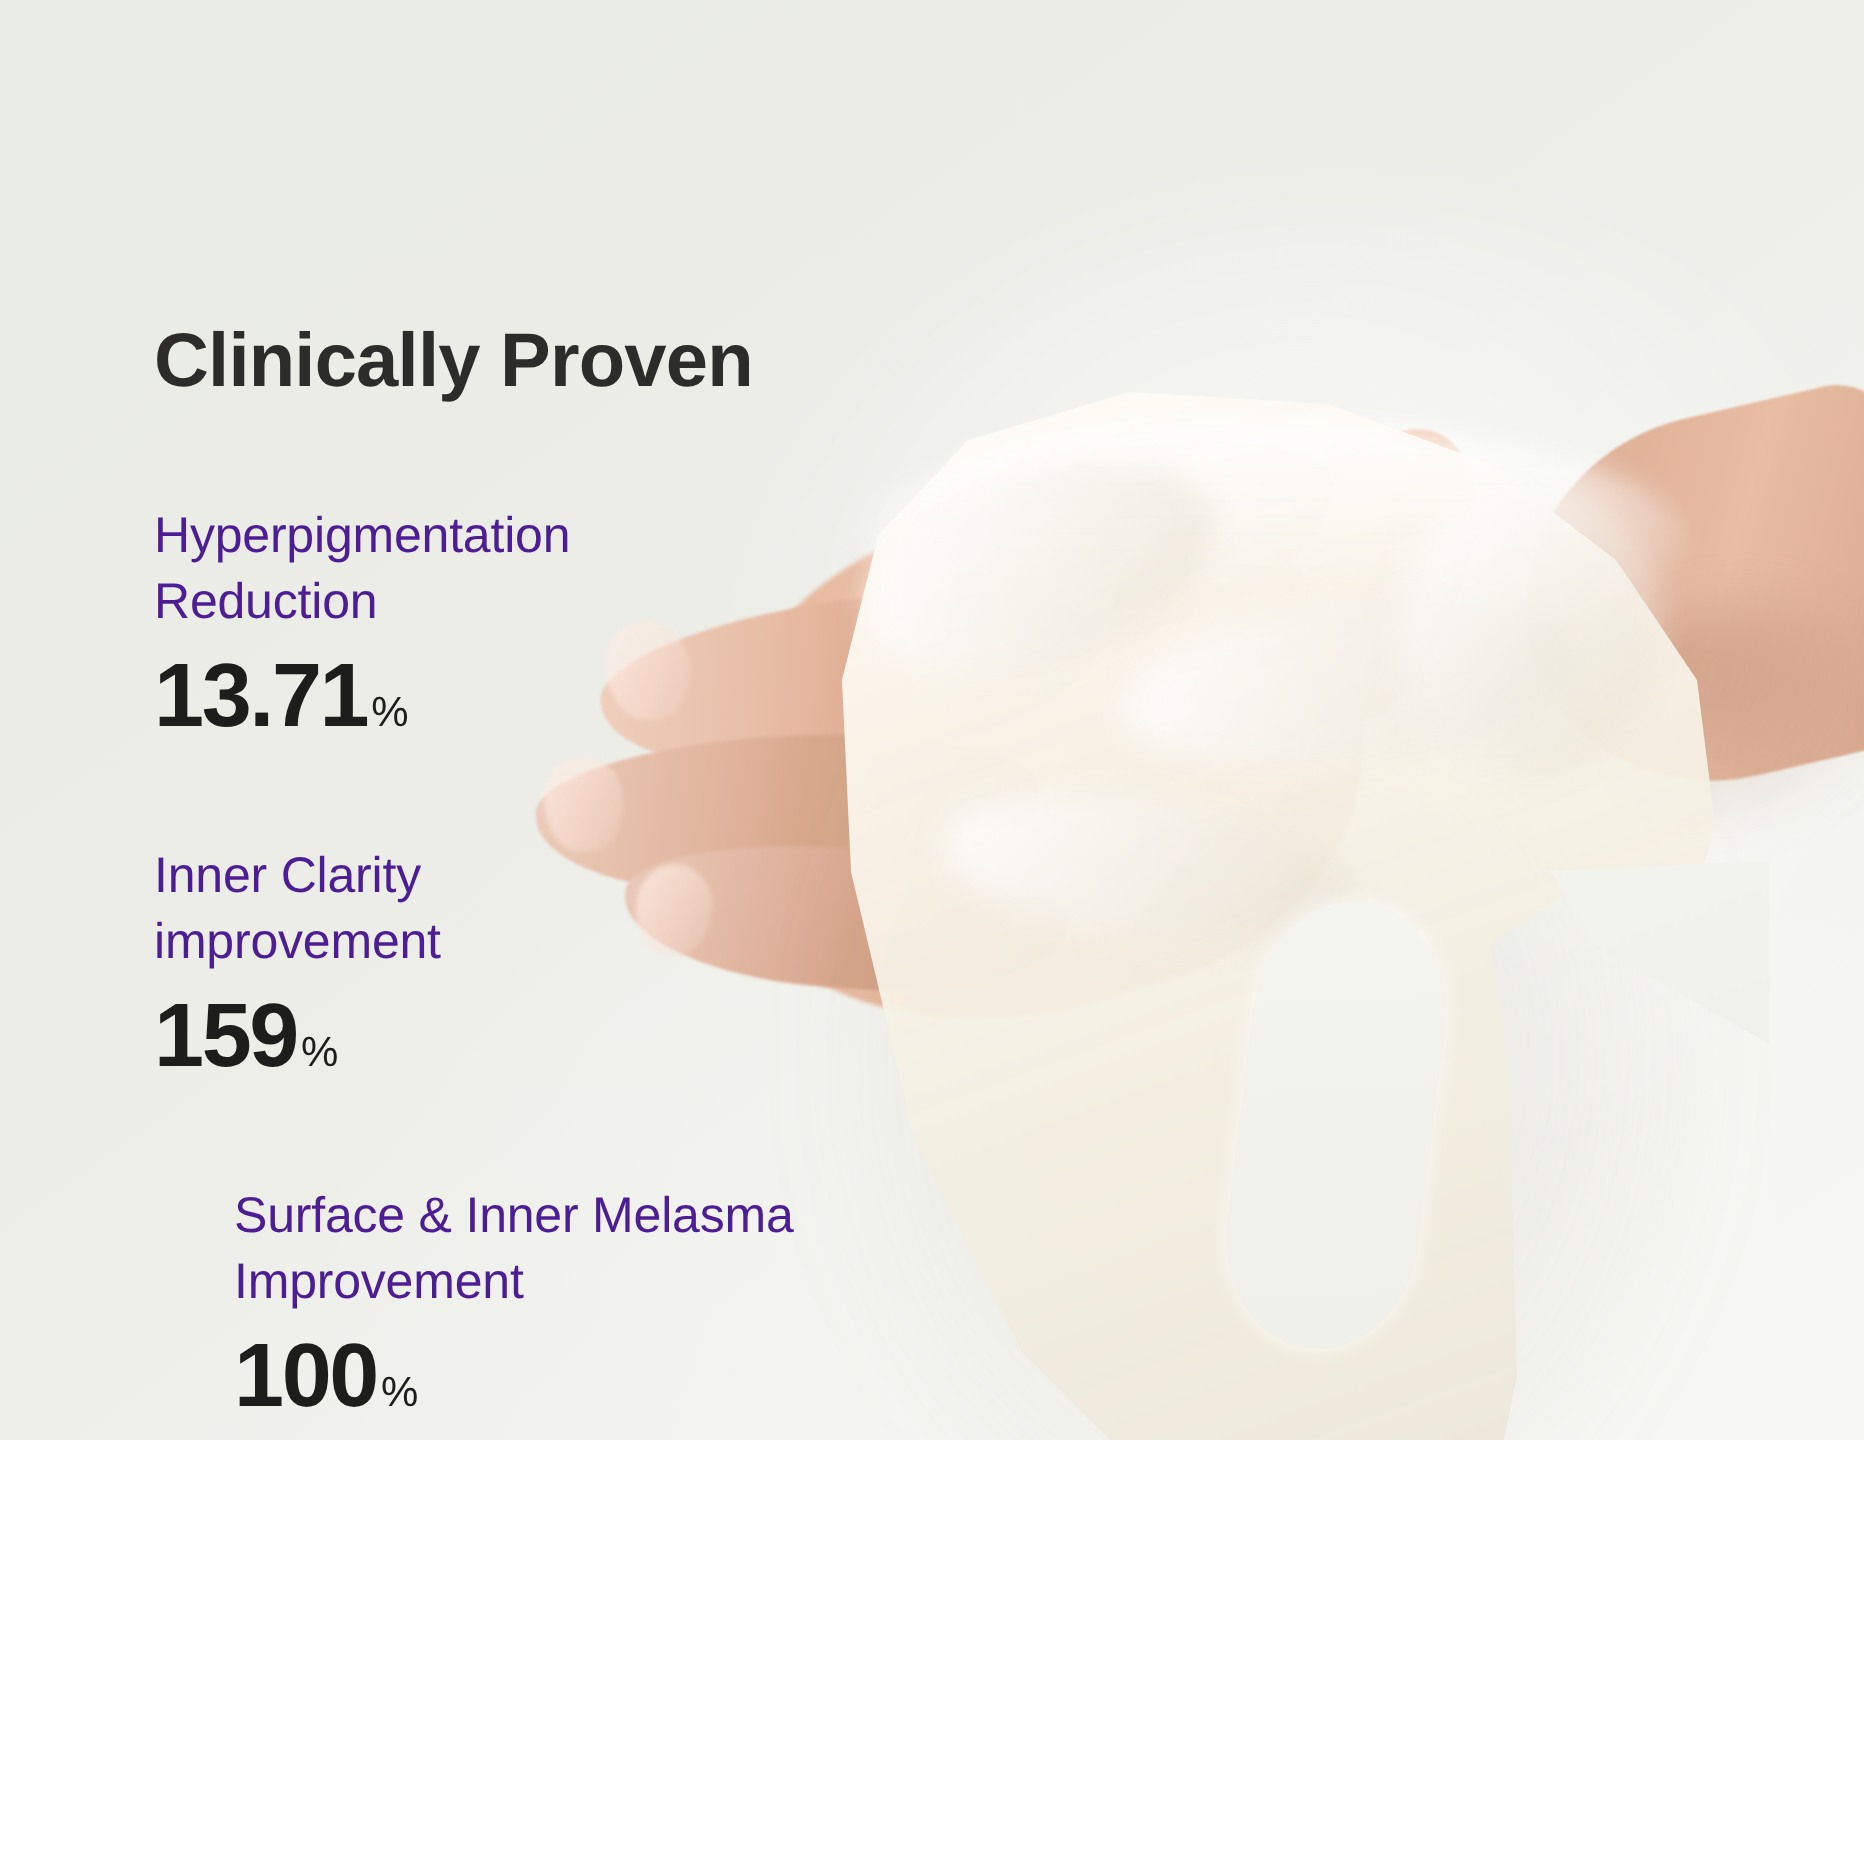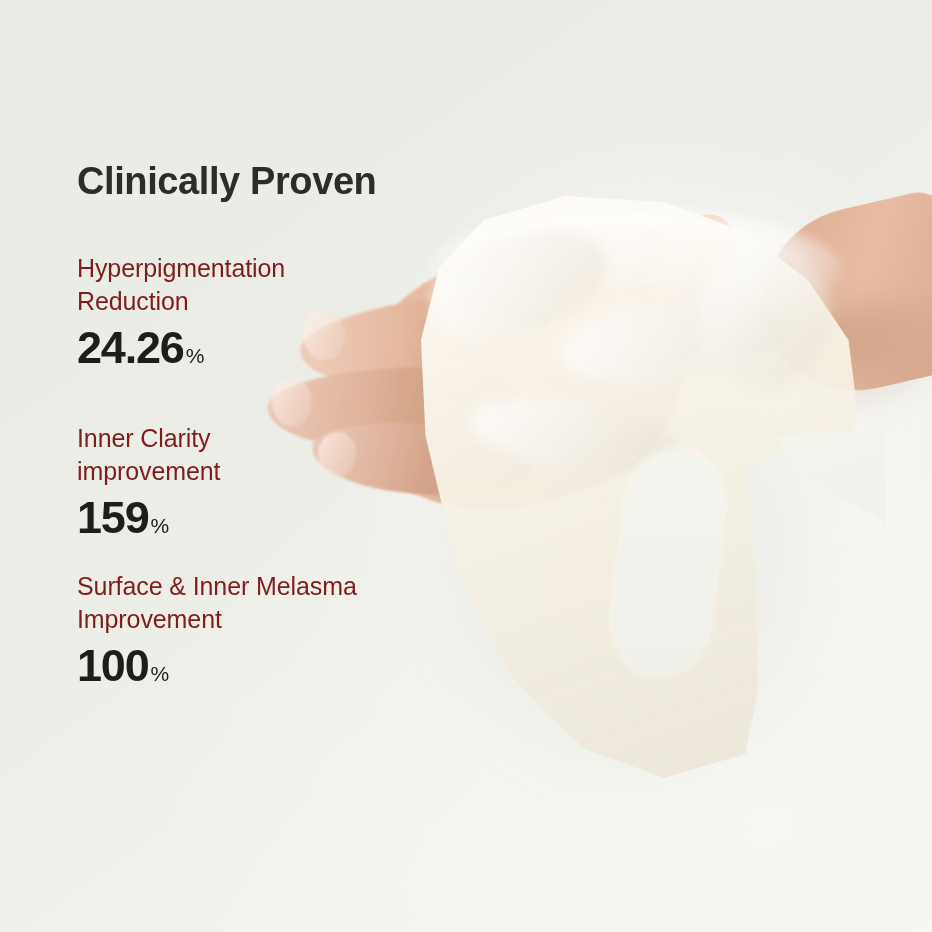--- a/index.html
+++ b/index.html
@@ -7,21 +7,21 @@
     padding: 0;
     background: #ffffff;
   }
   body {
     font-family: "Liberation Sans", sans-serif;
   }
 
   #poster {
     position: relative;
     width: 932px;
-    height: 932px;
+    height: 720px;
     overflow: hidden;
     background: #eaece6;
   }
 
   
   .bg-base {
     position: absolute;
     inset: 0;
     background:
       radial-gradient(120% 100% at 82% 88%, #f6f6f2 0%, rgba(246,246,242,0) 55%),
@@ -270,28 +270,28 @@
     color: #2c2d2b;
     white-space: nowrap;
   }
 
   .stat {
     position: absolute;
     left: 77px;
   }
   .stat-1 { top: 252px; }
   .stat-2 { top: 422px; }
-  .stat-3 { top: 570px; }
+  .stat-3 { top: 592px; margin-left: 40px; }
 
   .stat-label {
     margin: 0 0 6px 0;
     font-size: 25px;
     font-weight: 400;
     line-height: 1.32;
-    color: #7f1d1d;
+    color: #4c1d95;
     letter-spacing: -0.1px;
     white-space: pre-line;
   }
   .stat-value {
     display: flex;
     align-items: baseline;
     margin: 0;
     color: #1d1e1c;
   }
   .stat-number {
@@ -347,21 +347,21 @@
   </div>
 
   <div class="text-col">
 
     <h1 class="headline">Clinically Proven</h1>
 
     <div class="stat stat-1">
       <p class="stat-label">Hyperpigmentation
 Reduction</p>
       <p class="stat-value">
-        <span class="stat-number">24.26</span>
+        <span class="stat-number">13.71</span>
         <span class="stat-unit">%</span>
       </p>
     </div>
 
     <div class="stat stat-2">
       <p class="stat-label">Inner Clarity
 improvement</p>
       <p class="stat-value">
         <span class="stat-number">159</span>
         <span class="stat-unit">%</span>

